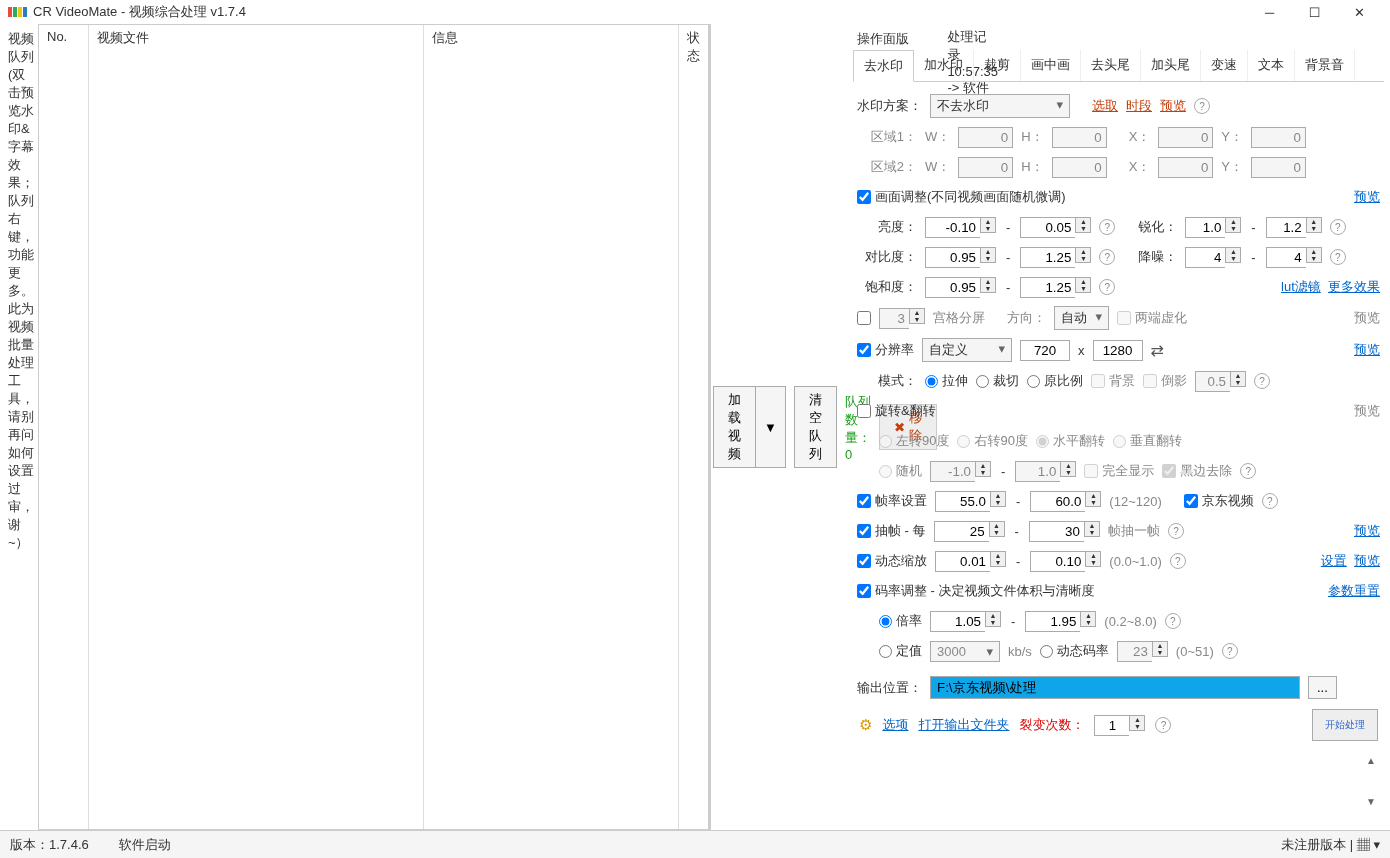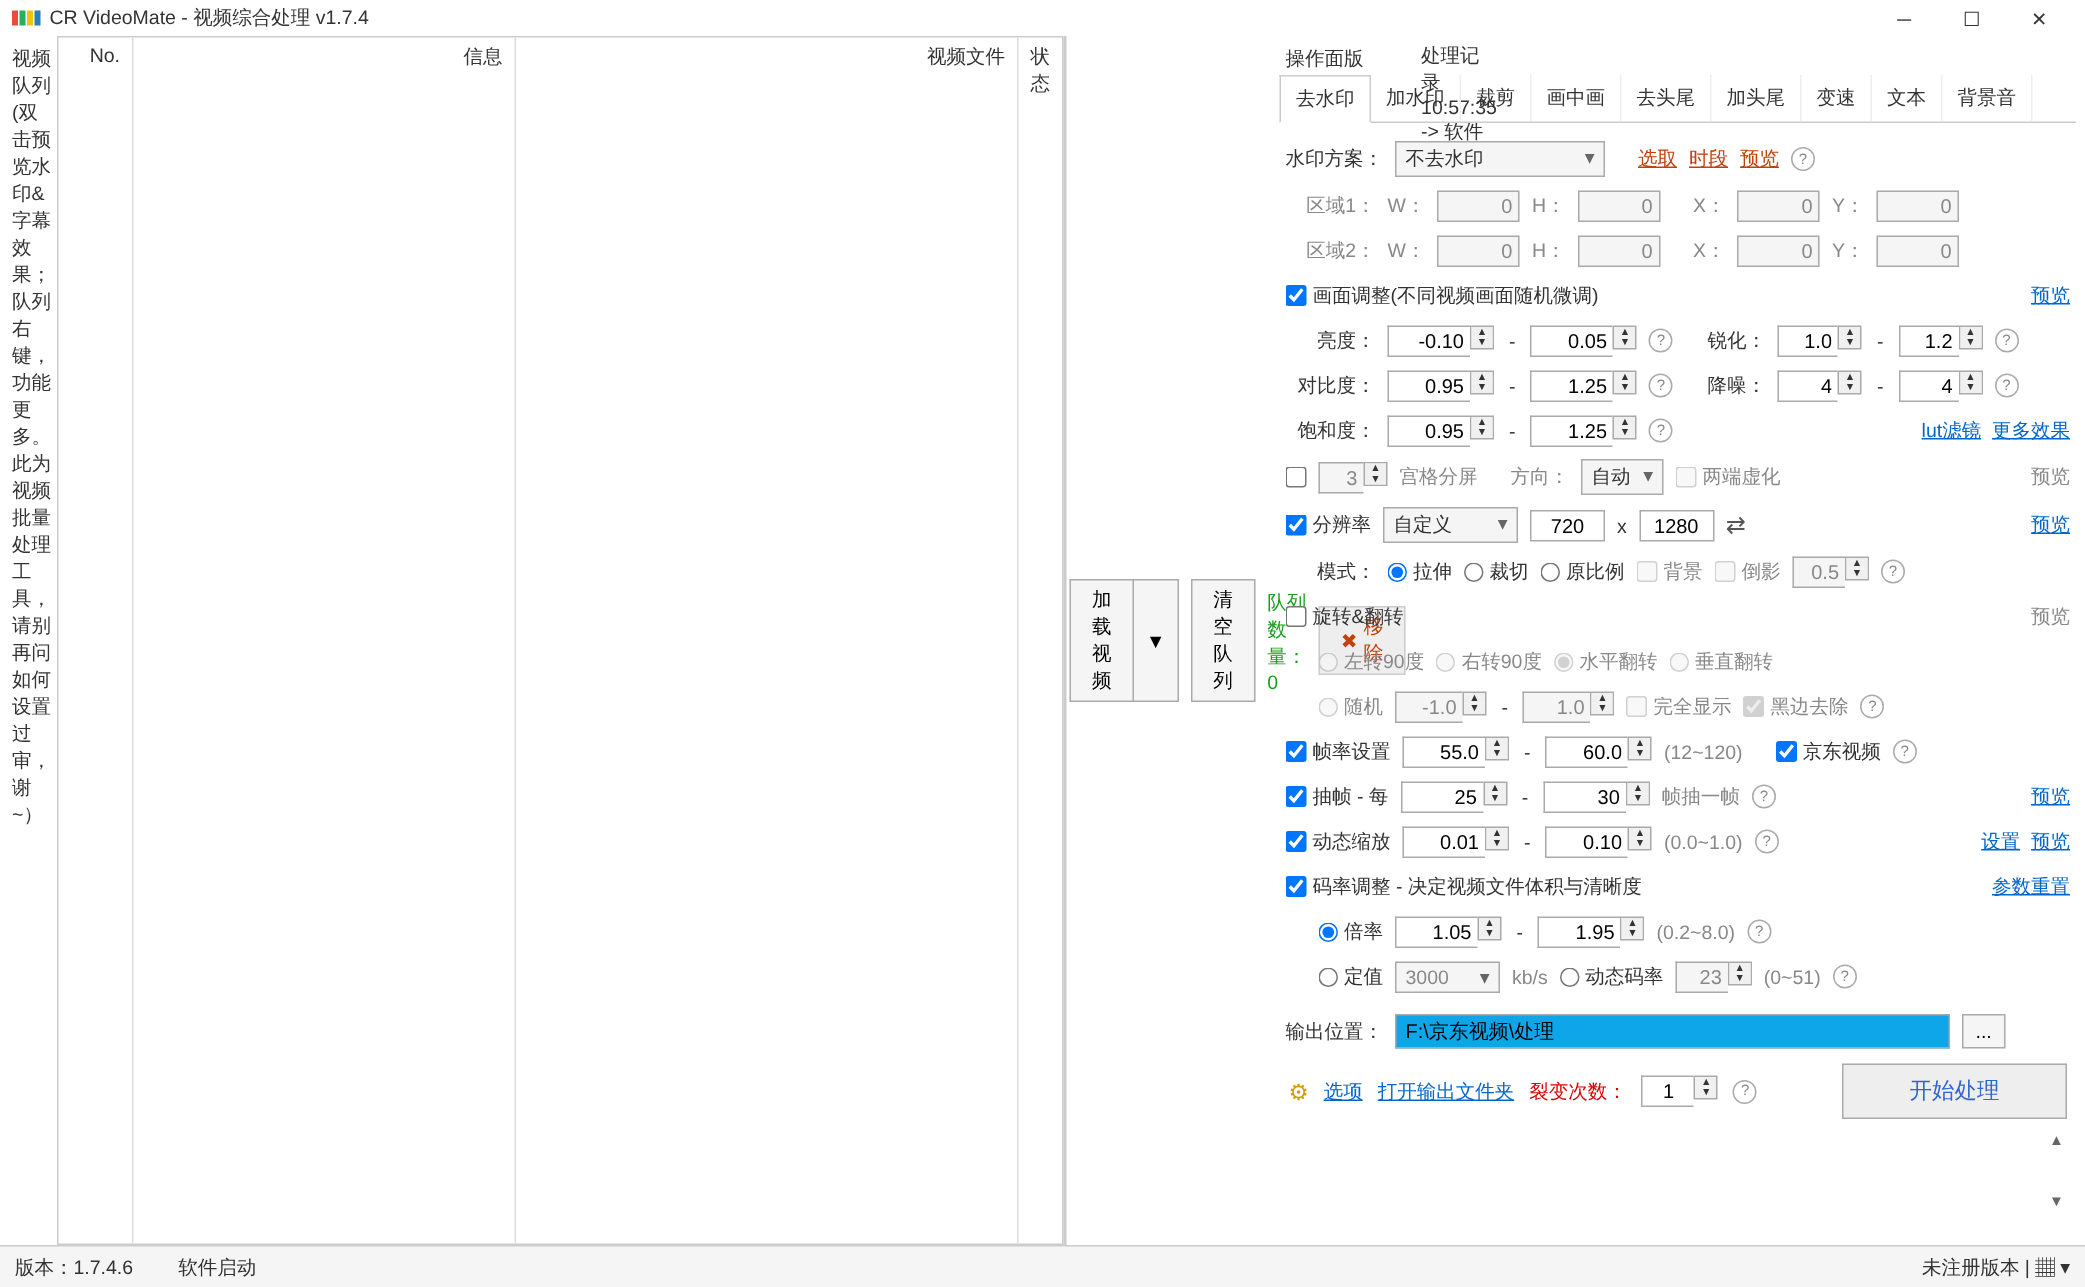--- a/index.html
+++ b/index.html
@@ -8,21 +8,21 @@
 .title-icon { display: inline-flex; gap: 1px; margin-right: 6px; }
 .title-icon span { width: 4px; height: 10px; display: inline-block; }
 .title-text { flex: 1; font-size: 13px; }
 .win-controls { display: flex; gap: 0; margin-left: auto; }
 .win-btn { width: 45px; height: 20px; display: flex; align-items: center; justify-content: center; cursor: pointer; }
 .main-layout { display: flex; width: 100%; height: calc(100% - 24px - 28px); }
 .left-panel { width: 845px; display: flex; flex-direction: row; padding: 0 4px; }
 .right-panel { flex: 1; display: flex; flex-direction: column; padding: 0 6px 0 8px; }
 .queue-label { padding: 6px 4px 4px; font-size: 13px; }
 .table-header { display: flex; background: #fff; border: 1px solid #ccc; }
-.th { padding: 4px 8px; font-size: 13px; border-right: 1px solid #ddd; text-align: right; }
+.th { padding: 4px 8px; font-size: 13px; border-right: 1px solid #ddd; }
 .table-body { flex: 1; border: 1px solid #ccc; border-top: none; overflow-y: auto; }
 .left-actions { display: flex; align-items: center; gap: 8px; padding: 6px 2px; }
 .btn { border: 1px solid #aaa; background: #f5f5f5; padding: 4px 14px; cursor: pointer; font-size: 13px; }
 .btn.split { padding: 4px 8px; border-left: none; }
 .btn-group { display: flex; }
 .green { color: #1a9e1a; }
 .link { color: #0066cc; text-decoration: underline; cursor: pointer; }
 .del-btn { margin-left: auto; padding: 4px 14px; display: flex; align-items: center; gap: 4px; background: #eee; border: 1px solid #ccc; }
 .log-area { padding: 4px 8px; font-size: 13px; height: 90px; }
 .panel-title { padding: 6px 4px 2px; font-size: 13px; }
@@ -46,21 +46,21 @@
 .chk input { width: 14px; height: 14px; cursor: pointer; }
 .help { display: inline-flex; width: 16px; height: 16px; border: 1px solid #aaa; border-radius: 50%; align-items: center; justify-content: center; font-size: 10px; color: #888; cursor: pointer; }
 .dash { margin: 0 2px; }
 .rightlink { margin-left: auto; }
 .radio { display: inline-flex; align-items: center; gap: 4px; }
 .radio input { cursor: pointer; }
 .redtxt { color: #d00; }
 .graytxt { color: #888; }
 .input-wide { border: 1px solid #aaa; padding: 3px 6px; width: 370px; background: #0ea5e9; }
 .bottom-row { display: flex; align-items: center; gap: 10px; padding: 6px 2px; }
-.big-btn { border: 1px solid #aaa; background: #eee; padding: 8px 44px; font-size: 15px; color: #3366cc; cursor: pointer; }
+.big-btn { border: 1px solid #aaa; background: #eee; padding: 8px 12px; font-size: 10px; color: #3366cc; cursor: pointer; }
 .gear { color: #d99a00; font-size: 15px; }
 .swap-icon { font-size: 16px; color: #555; }
 .statusbar { position: absolute; bottom: 0; left: 0; right: 0; height: 28px; display: flex; align-items: center; padding: 0 10px; border-top: 1px solid #ccc; background: #f5f5f5; font-size: 13px; }
 .statusbar .sb-item { margin-right: 30px; }
 .scroll-arrows { position: absolute; right: 6px; width: 18px; display: flex; flex-direction: column; gap: 30px; top: 755px; }
 .scroll-arrows span { font-size: 10px; color: #666; cursor: pointer; }
 .disabled { color: #c2410c; }
 .ml { margin-left: 14px; }
 </style>
 </head>
@@ -80,22 +80,22 @@
     <div class="win-btn">✕</div>
   </div>
 </div>
 
 <div class="main-layout">
 
   <div class="left-panel">
     <div class="queue-label">视频队列 (双击预览水印&amp;字幕效果；队列右键，功能更多。此为视频批量处理工具，请别再问如何设置过审，谢~）</div>
     <div class="table-header">
       <div class="th" style="width:50px">No.</div>
+      <div class="th" style="width:335px">视频文件</div>
       <div class="th" style="width:255px">信息</div>
-      <div class="th" style="width:335px">视频文件</div>
       <div class="th" style="flex:1;border-right:none">状态</div>
     </div>
     <div class="table-body"></div>
     <div class="left-actions">
       <div class="btn-group">
         <button class="btn">加载视频</button>
         <button class="btn split">▼</button>
       </div>
       <button class="btn">清空队列</button>
       <span class="green">

